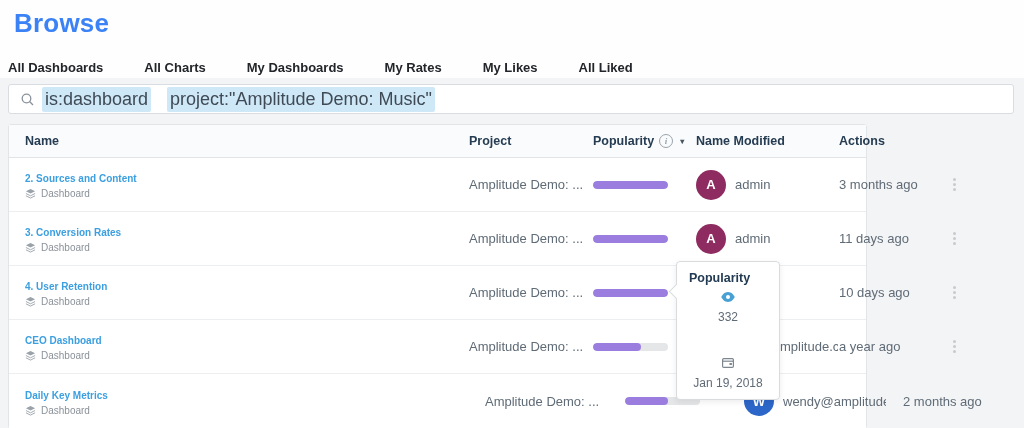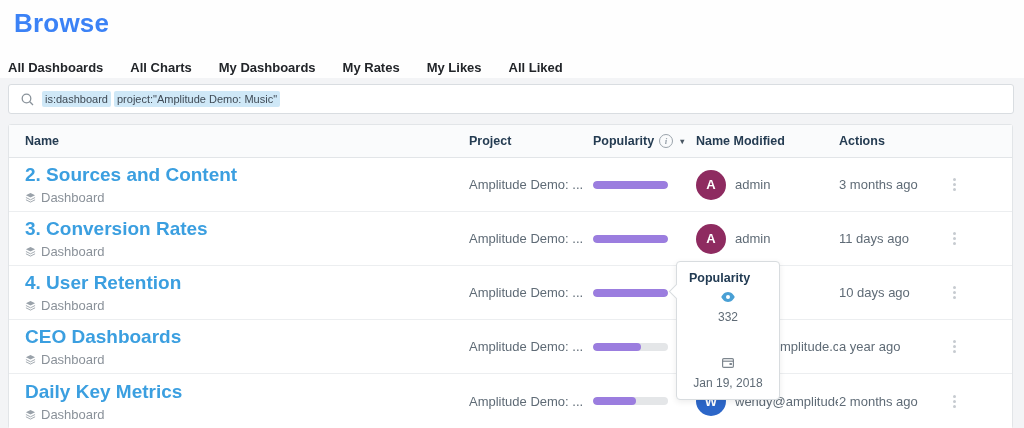--- a/index.html
+++ b/index.html
@@ -9,36 +9,36 @@
     background:#f3f4f6;
     position:relative;
     color:#25384c;
   }
   .top-area { background:#fefefe; padding:6px 0 0 0; height:78px; }
   .page-title {
     font-size:26px; font-weight:bold; color:#3b82f6;
     padding:2px 0 0 14px; letter-spacing:.2px;
   }
   .tabs {
-    display:flex; gap:27px; padding:21px 0 0 8px;
+    display:flex; gap:41px; padding:21px 0 0 8px;
     font-size:13px; font-weight:bold; color:#222529;
   }
   .tab { cursor:pointer; white-space:nowrap; }
 
   .search-bar {
     position:absolute; left:8px; right:10px; top:84px; height:30px;
     background:#ffffff; border:1px solid #d9dde1; border-radius:3px;
     display:flex; align-items:center; padding:0 8px;
   }
   .search-icon { display:inline-flex; margin:0 8px 0 4px; flex:none; }
-  .search-tokens { display:flex; gap:3px; font-size:11px; color:#3f4a55; }
+  .search-tokens { display:flex; gap:16px; font-size:18px; color:#3f4a55; }
   .token { background:#cfe8f7; border-radius:2px; padding:2px 3px; white-space:pre; }
 
   .table {
-    position:absolute; left:8px; top:124px; width:1005px;
+    position:absolute; left:8px; top:124px; width:859px;
     background:#ffffff; border:1px solid #e2e5e8; border-radius:3px;
   }
   .grid-row {
     display:grid;
     grid-template-columns: 460px 124px 103px 143px 92px 1fr;
     align-items:center;
   }
   .thead {
     height:33px; background:#fafbfc; border-bottom:1px solid #e2e5e8;
     font-size:12.5px; font-weight:bold; color:#253c52;
@@ -49,27 +49,27 @@
     width:14px; height:14px; border:1px solid #9aa3ab; border-radius:50%;
     color:#9aa3ab; font-size:9px; line-height:12px; text-align:center;
     font-style:italic; font-family:"Liberation Serif", serif; flex:none;
   }
   .sort-caret { font-size:8px; color:#4a5763; margin-left:2px; }
 
   .row {
     height:54px; border-bottom:1px solid #eceef0;
     font-size:13px; color:#5f6b76; background:#fff;
   }
-  .row:last-child { border-bottom:none; }
+  .row:last-child { border-bottom:none;gap:16px; }
   .cell-name { padding-left:16px; }
   .row-title {
-    color:#3b9fe0; font-size:19px; font-weight:bold; cursor:pointer;
+    color:#3b9fe0; font-size:10px; font-weight:bold; cursor:pointer;
     margin-bottom:4px; display:inline-block;
   }
-  .row-sub { display:flex; align-items:center; gap:5px; font-size:13px; color:#8a9199; }
+  .row-sub { display:flex; align-items:center; gap:5px; font-size:10px; color:#8a9199; }
   .layers-icon { display:inline-flex; flex:none; }
 
   .pop-track {
     width:75px; height:8px; border-radius:4px; background:#e4e6e8;
     overflow:hidden; position:relative;
   }
   .pop-fill { height:100%; border-radius:4px; background:#9b7ddf; }
 
   .owner-cell { display:flex; align-items:center; gap:9px; overflow:hidden; }
   .avatar {
@@ -238,21 +238,21 @@
         <span class="dots">
           <i></i>
           <i></i>
           <i></i>
         </span>
       </div>
   </div>
 
   <div class="grid-row row">
     <div class="cell-name">
-      <span class="row-title">CEO Dashboards</span>
+      <span class="row-title">CEO Dashboard</span>
       <span class="row-sub">
         <span class="layers-icon">
             <svg width="11" height="11" viewBox="0 0 12 12">
               <path d="M6 1 L11 3.5 L6 6 L1 3.5 Z" fill="#9aa2aa"></path>
               <path d="M1 6 L6 8.5 L11 6" fill="none" stroke="#9aa2aa" stroke-width="1"></path>
               <path d="M1 8.5 L6 11 L11 8.5" fill="none" stroke="#9aa2aa" stroke-width="1"></path>
             </svg>
           </span>
         <span>Dashboard</span>
       </span>

